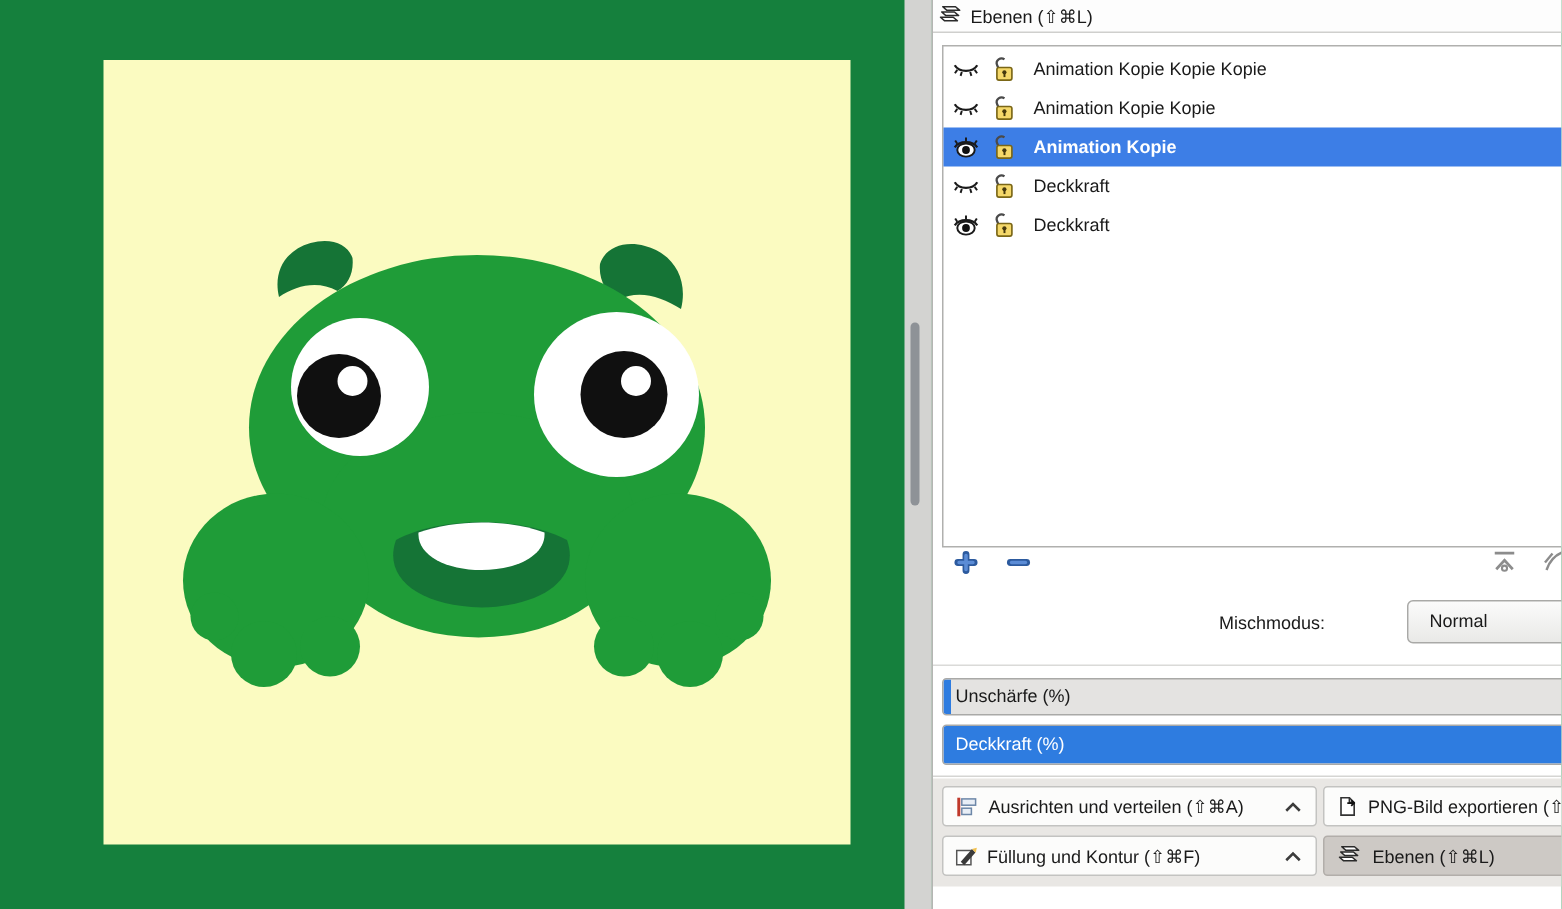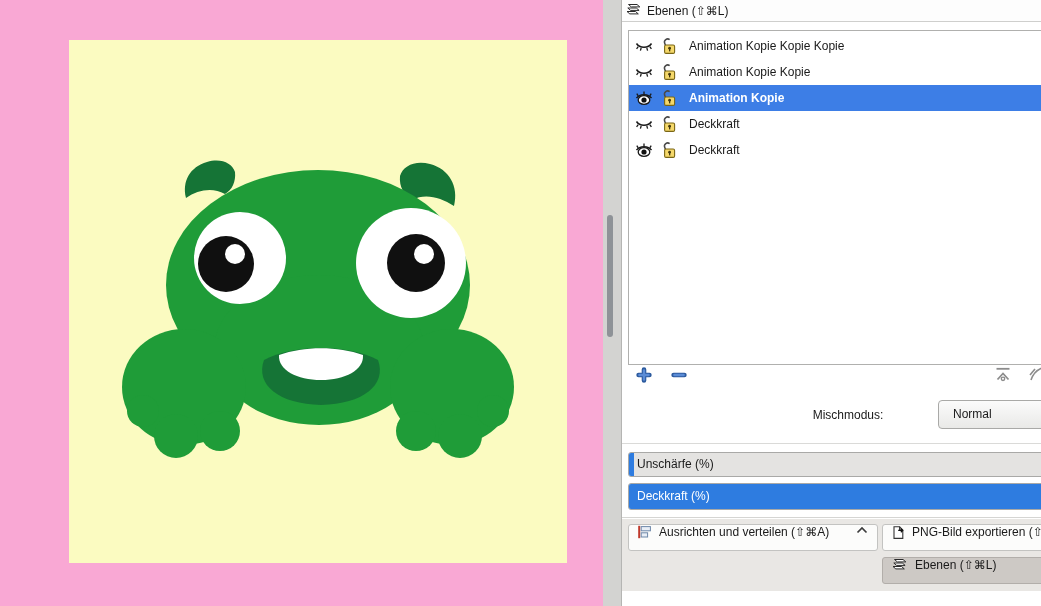--- a/index.html
+++ b/index.html
@@ -1,16 +1,16 @@
 <!DOCTYPE html>
 <html style="--c-page_yellow: #fbfbc1; --c-monster_green: #1f9c38; --c-monster_dark_green: #157436; --c-selection_blue: #3d7ee6; --c-slider_blue: #2e7ce0; --c-splitter_gray: #d3d3d1; --c-active_tab_gray: #cdc9c5;"><head>
 <meta charset="utf-8">
 <style>
   html,body{margin:0;padding:0;background:#fff;}
-  #root{position:relative;width:1041px;height:606px;background:#f9a8d4;overflow:hidden;
+  #root{position:relative;width:1041px;height:606px;background:#15803d;overflow:hidden;
         font-family:"Liberation Sans",sans-serif;font-size:12px;color:#1a1a1a;}
   .abs{position:absolute;}
 
   
   .page{left:69px;top:40px;width:498px;height:523px;background:var(--c-page_yellow,#fbfbc1);}
   .splitter{left:603px;top:0;width:18px;height:606px;background:var(--c-splitter_gray,#d3d3d1);}
   .scroll-thumb{left:607px;top:215px;width:6px;height:122px;border-radius:3px;background:#8e9297;}
 
   
   .panel{left:621px;top:0;width:420px;height:606px;background:#ffffff;border-left:1px solid #b5b5b3;}
@@ -35,21 +35,21 @@
   .slider{left:6px;width:416px;box-sizing:border-box;border:1px solid #a9a9a7;border-radius:3px;background:#e4e3e1;overflow:hidden;}
   .slider .fill{position:absolute;left:0;top:0;bottom:0;min-width:5px;background:var(--c-slider_blue,#2e7ce0);}
   .slider .slider-label{position:relative;padding-left:8px;}
   .slider-blur{top:452px;height:25px;line-height:23px;}
   .slider-opacity{top:483px;height:27px;line-height:25px;}
   .slider-opacity .slider-label{color:#fff;}
   .sep2{left:0;top:517px;width:420px;height:1px;background:#d5d5d3;}
 
   .dock-bg{left:0;top:519px;width:420px;height:72px;background:#e9e7e4;}
   .dock-btn{height:27px;box-sizing:border-box;border:1px solid #c3c3c1;border-radius:3px;background:#fcfcfb;
-            display:flex;align-items:flex-start;gap:6px;padding:0 8px;white-space:nowrap;overflow:hidden;}
+            display:flex;align-items:center;gap:6px;padding:0 8px;white-space:nowrap;overflow:hidden;}
   .dock-btn .chev{margin-left:auto;flex:0 0 auto;}
   .dock-btn.active{background:var(--c-active_tab_gray,#cdc9c5);border-color:#b2aeaa;}
   .btn-align{left:6px;top:524px;width:250px;}
   .btn-export{left:260px;top:524px;width:170px;}
   .btn-fill{left:6px;top:557px;width:250px;}
   .btn-layers{left:260px;top:557px;width:170px;}
 </style>
 </head>
 <body>
 
@@ -259,20 +259,35 @@
       <span>
         <svg class="ico" width="15" height="15" viewBox="0 0 15 15">
           <path d="M3 1.8 h5.6 l3.2 3.2 v8.4 h-8.8 z" fill="#fff" stroke="#333" stroke-width="1.1"></path>
           <path d="M8.6 1.8 v3.2 h3.2" fill="none" stroke="#333" stroke-width="1.1"></path>
           <path d="M7.2 5.4 h4.4 M9.8 3.6 l1.9 1.8 -1.9 1.8" stroke="#111" stroke-width="1.2" fill="none"></path>
         </svg>
       </span>
       <span>PNG-Bild exportieren (⇧</span>
     </div>
 
+    <div class="abs dock-btn btn-fill">
+      <span>
+        <svg class="ico" width="15" height="15" viewBox="0 0 15 15">
+          <rect x="0.8" y="4" width="9.5" height="9.5" fill="#fff" stroke="#555"></rect>
+          <path d="M3.5 11.5 L11 3 L13.3 5.3 L5.8 13.8 Z" fill="#3a3a3a"></path>
+          <path d="M11 3 L13.5 5.5 L14.2 2.2 Z" fill="#f2c14e"></path>
+        </svg>
+      </span>
+      <span>Füllung und Kontur (⇧⌘F)</span>
+      <span class="chev">
+          <svg class="ico" width="14" height="10" viewBox="0 0 14 10">
+            <use href="#chev-up"></use>
+          </svg>
+        </span>
+    </div>
 
     <div class="abs dock-btn btn-layers active">
       <span>
           <svg class="ico" width="18" height="15" viewBox="0 0 18 15">
             <use href="#layers-glyph"></use>
           </svg>
         </span>
       <span>Ebenen (⇧⌘L)</span>
     </div>
 

